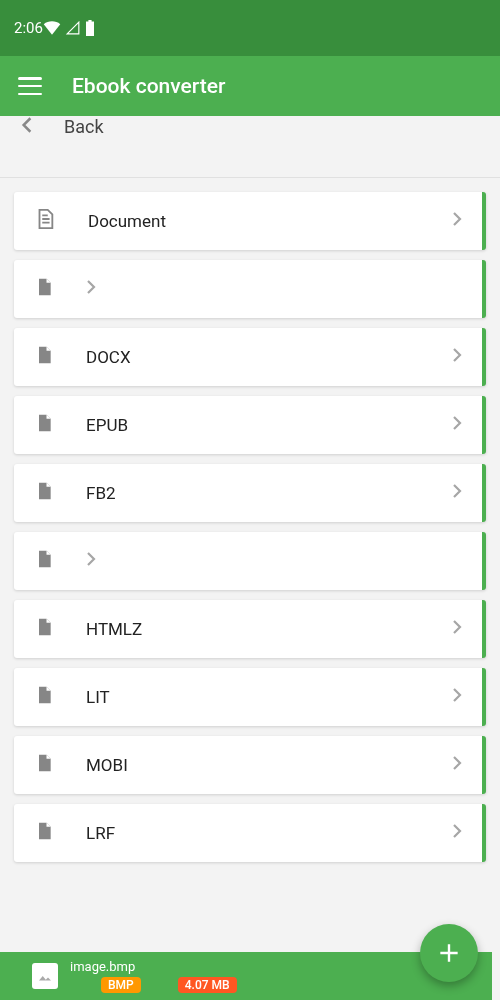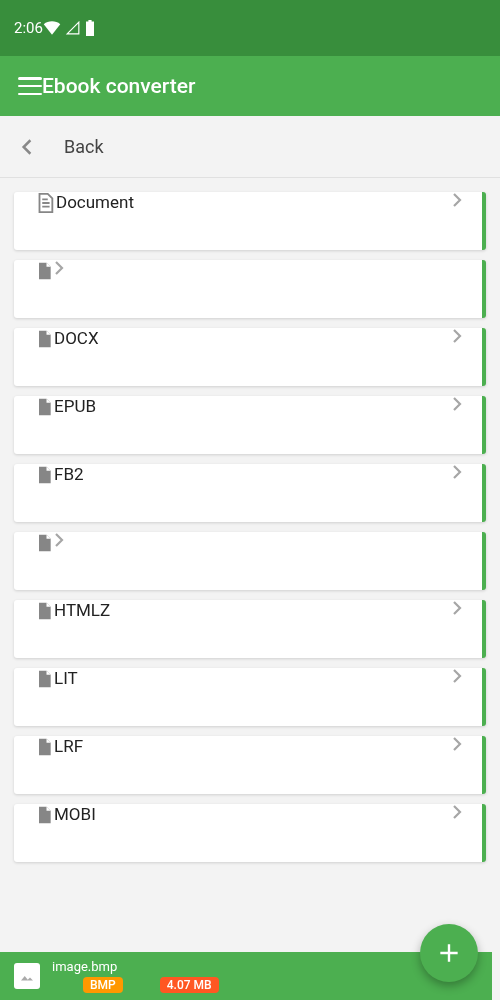--- a/index.html
+++ b/index.html
@@ -19,29 +19,30 @@
     .status-bar .right { display: flex; align-items: center; gap: 4px; }
     .status-bar svg { fill: #fff; }
 
     .app-bar {
       height: 60px;
       background: #4caf50;
       color: #fff;
       display: flex;
       align-items: center;
       padding: 0 18px;
+      gap: 30px;
     }
     .hamburger { width: 24px; height: 18px; display: flex; flex-direction: column; justify-content: space-between; cursor: pointer; }
     .hamburger span { display: block; height: 2.5px; background: #fff; border-radius: 2px; }
     .app-title { font-size: 21px; font-weight: 500; }
 
     .breadcrumb {
       height: 62px;
       display: flex;
-      align-items: center;
+      align-items: flex-start;
       padding: 0 20px;
       gap: 30px;
       border-bottom: 1px solid #e0e0e0;
       color: #555;
       cursor: pointer;
     }
     .breadcrumb .chev { color: #888; }
     .breadcrumb-label { font-size: 18px; color: #444; }
 
     .format-list {
@@ -50,21 +51,23 @@
       padding: 0 14px;
       padding-top: 14px;
     }
     .format-row {
       height: 58px;
       background: #fff;
       border-radius: 3px;
       border-right: 4px solid #4caf50;
       margin-bottom: 10px;
       display: flex;
+      align-items: center;
       padding: 0 20px;
+      gap: 32px;
       box-shadow: 0 1px 3px rgba(0,0,0,0.15);
       cursor: pointer;
       position: relative;
     }
     .file-icon { fill: #868686; flex-shrink: 0; }
     .format-label { font-size: 17px; color: #222; flex: 1; }
     .row-chev { color: #a6a6a6; }
 
     .fab {
       position: absolute;
@@ -85,21 +88,21 @@
 
     .bottom-bar {
       position: absolute;
       left: 0;
       right: 8px;
       bottom: 0;
       height: 48px;
       background: #4caf50;
       display: flex;
       align-items: center;
-      padding: 0 14px;
+      padding: 0 32px;
       gap: 12px;
       color: #fff;
       z-index: 5;
     }
     .bottom-bar .thumb {
       width: 26px;
       height: 26px;
       border-radius: 3px;
       background: #fff;
       display: flex;
@@ -225,31 +228,31 @@
       <span class="format-label">LIT</span>
       <span class="row-chev"><svg width="10" height="16" viewBox="0 0 10 16">
           <path d="M2 2l6 6-6 6" fill="none" stroke="#a6a6a6" stroke-width="2.2"></path>
         </svg></span>
     </div>
     <div class="format-row">
       <span><svg class="file-icon" width="20" height="22" viewBox="0 0 24 24">
           <path d="M6 2h9l5 5v15H6V2z"></path>
           <path d="M15 2v5h5" fill="#fff"></path>
         </svg></span>
+      <span class="format-label">MOBI</span>
+      <span class="row-chev"><svg width="10" height="16" viewBox="0 0 10 16">
+          <path d="M2 2l6 6-6 6" fill="none" stroke="#a6a6a6" stroke-width="2.2"></path>
+        </svg></span>
+    </div>
+    <div class="format-row">
+      <span><svg class="file-icon" width="20" height="22" viewBox="0 0 24 24">
+          <path d="M6 2h9l5 5v15H6V2z"></path>
+          <path d="M15 2v5h5" fill="#fff"></path>
+        </svg></span>
       <span class="format-label">LRF</span>
-      <span class="row-chev"><svg width="10" height="16" viewBox="0 0 10 16">
-          <path d="M2 2l6 6-6 6" fill="none" stroke="#a6a6a6" stroke-width="2.2"></path>
-        </svg></span>
-    </div>
-    <div class="format-row">
-      <span><svg class="file-icon" width="20" height="22" viewBox="0 0 24 24">
-          <path d="M6 2h9l5 5v15H6V2z"></path>
-          <path d="M15 2v5h5" fill="#fff"></path>
-        </svg></span>
-      <span class="format-label">MOBI</span>
       <span class="row-chev"><svg width="10" height="16" viewBox="0 0 10 16">
           <path d="M2 2l6 6-6 6" fill="none" stroke="#a6a6a6" stroke-width="2.2"></path>
         </svg></span>
     </div>
   </div>
 
 <div class="fab">
   <svg width="26" height="26" viewBox="0 0 24 24">
       <path d="M12 4v16M4 12h16" fill="none" stroke="#fff" stroke-width="2.2"></path>
     </svg>

